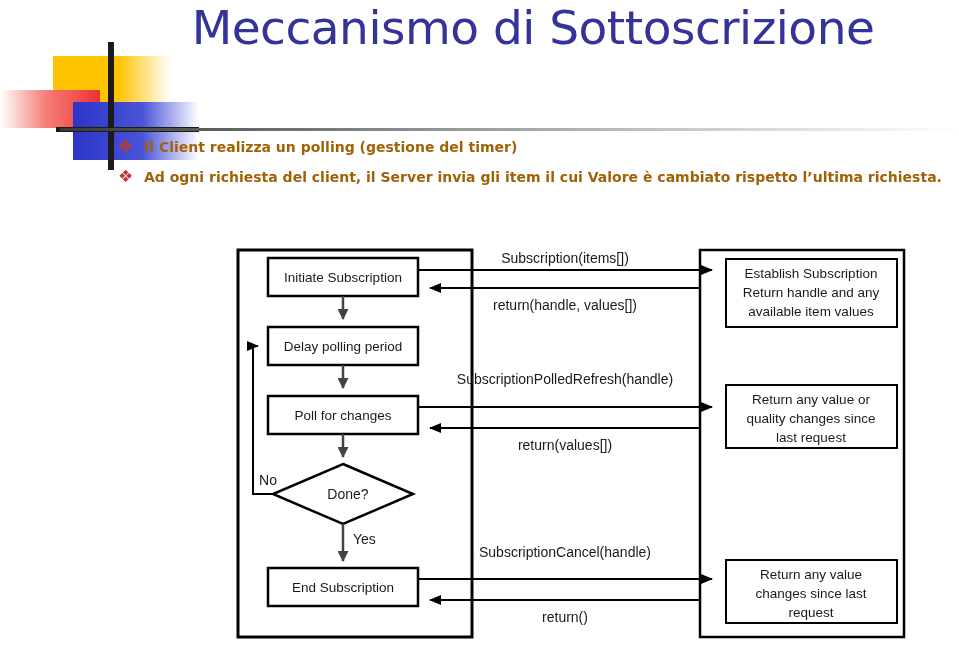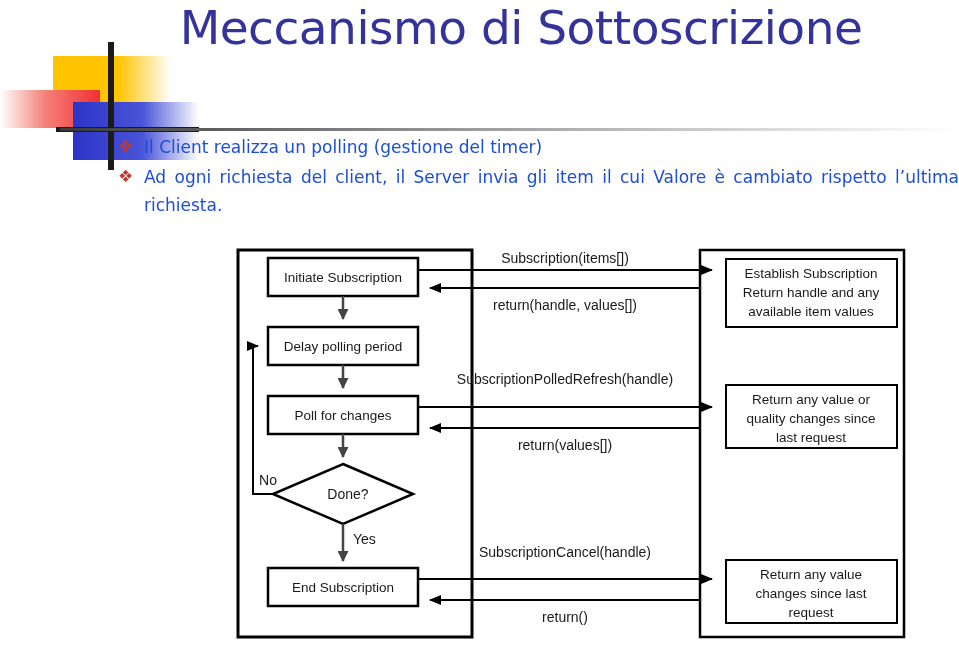--- a/index.html
+++ b/index.html
@@ -22,21 +22,21 @@
     left: 0px;
     top: 30px;
     width: 200px;
     height: 140px;
     pointer-events: none;
   }
 
   
   #title-block {
     position: absolute;
-    left: 106px;
+    left: 118px;
     top: 0px;
     width: 830px;
     text-align: center;
   }
   .title-line {
     color: #333399;
     font-family: "DejaVu Sans", sans-serif;
     font-weight: normal;
     font-size: 47px;
     line-height: 55px;
@@ -68,25 +68,26 @@
   }
   .bullet-glyph {
     color: #c0392b;
     font-size: 17px;
     line-height: 27px;
     width: 26px;
     flex: 0 0 26px;
     text-align: left;
   }
   .bullet-text {
-    color: #1d4ed8;
+    color: #a16207;
     font-family: "DejaVu Sans", sans-serif;
-    font-size: 17px;
+    font-size: 14px;
     line-height: 28px;
     flex: 1 1 auto;
+    font-weight: bold;
   }
   .bullet-text.justified {
     text-align: justify;
     text-align-last: left;
   }
 
   
   #diagram {
     position: absolute;
     left: 0px;

